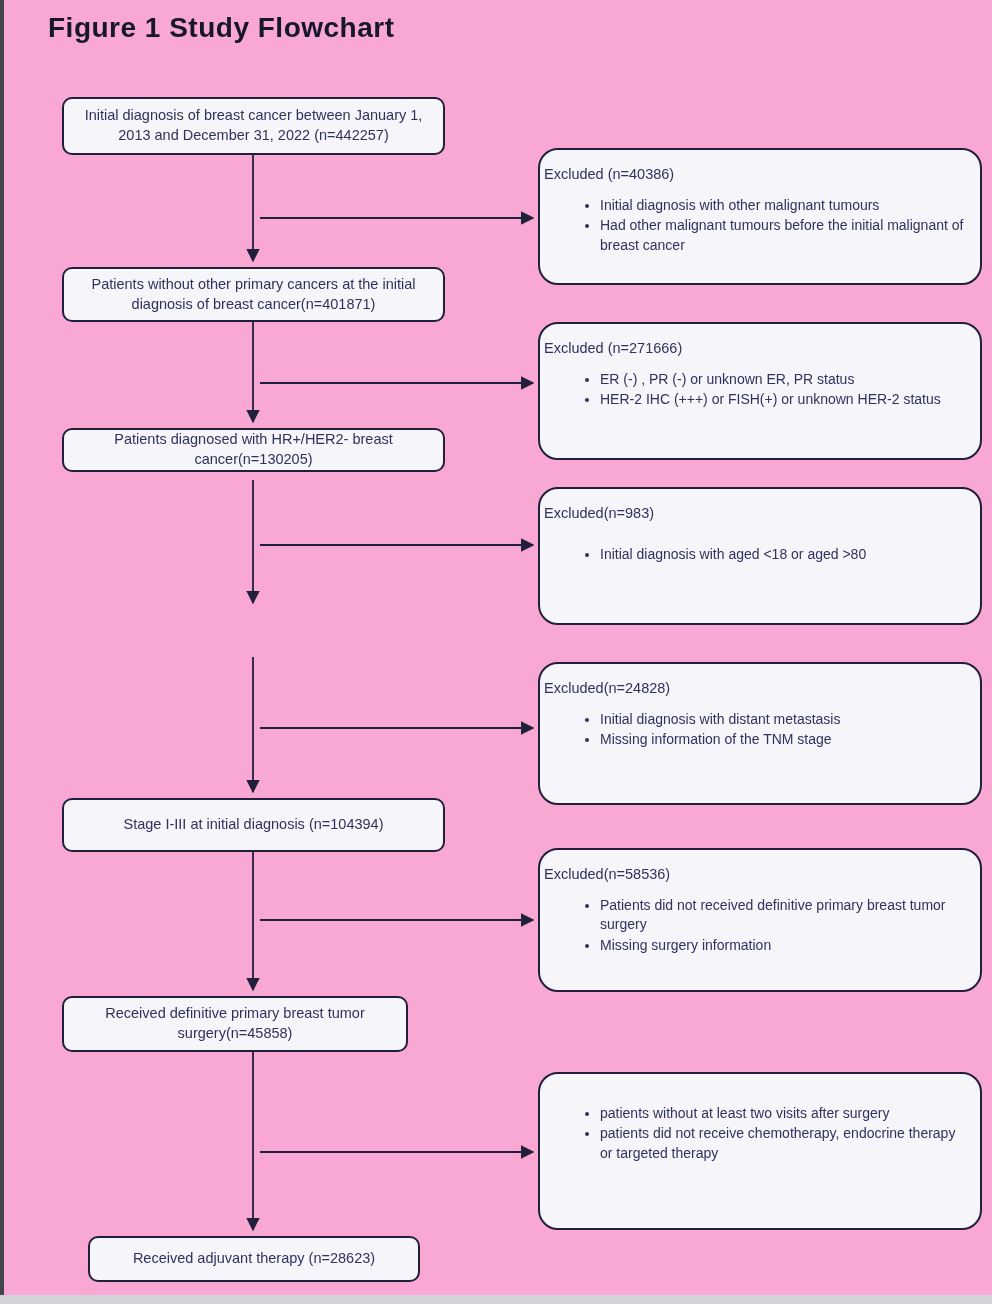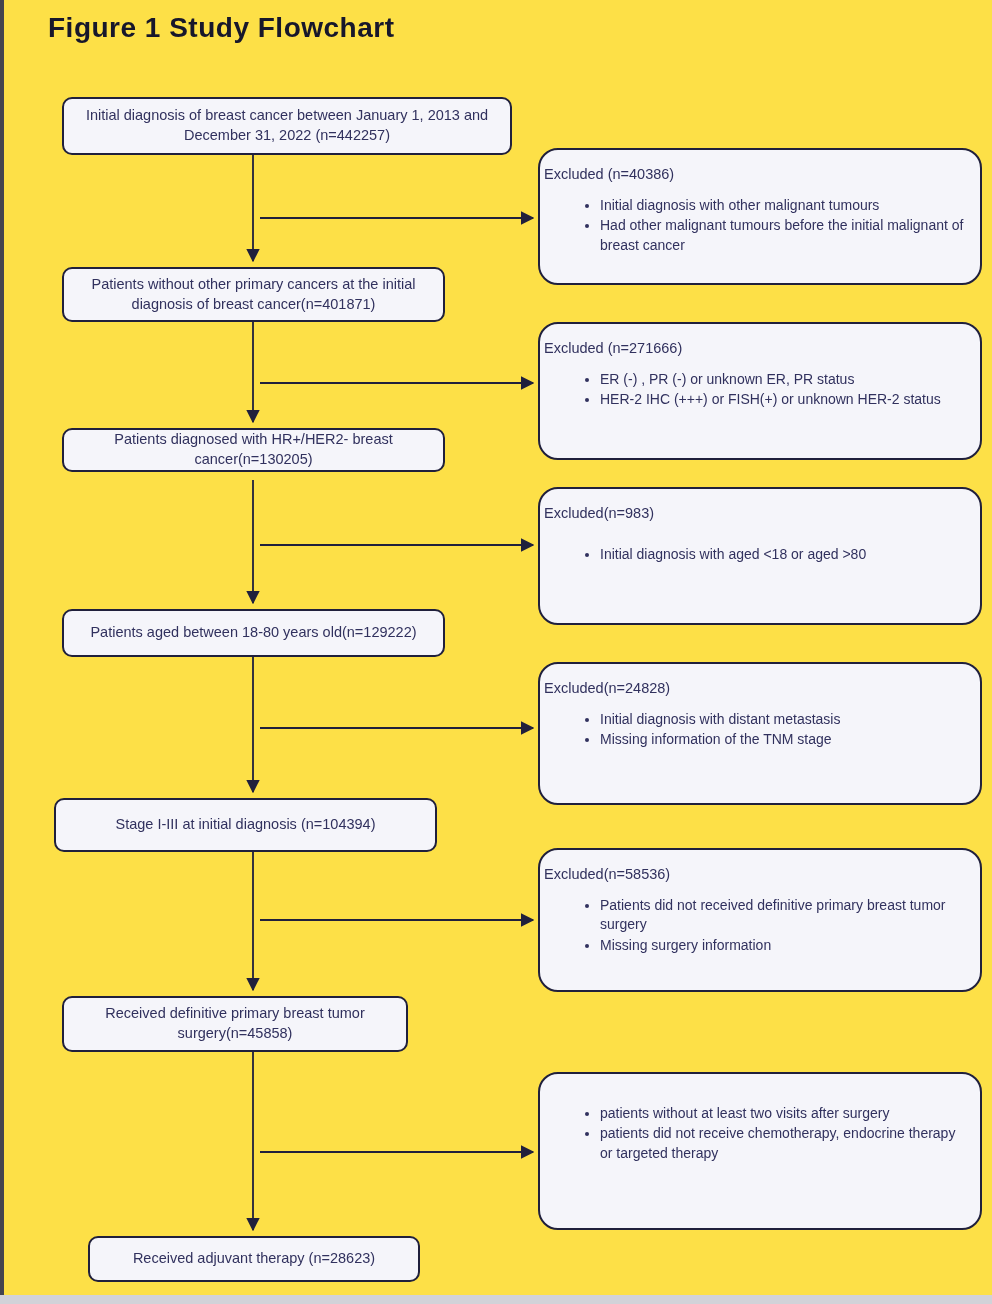--- a/index.html
+++ b/index.html
@@ -4,21 +4,21 @@
 <style>
   html, body {
     margin: 0;
     padding: 0;
     background: #e8e8ec;
   }
   #page {
     position: relative;
     width: 992px;
     height: 1304px;
-    background: #fde047;
+    background: #f9a8d4;
     overflow: hidden;
     font-family: "Liberation Sans", sans-serif;
     color: #32325c;
   }
   #left-edge {
     position: absolute;
     left: 0; top: 0;
     width: 4px; height: 1304px;
     background: #45454d;
   }
@@ -44,25 +44,25 @@
     background: #f5f5fa;
     display: flex;
     align-items: center;
     justify-content: center;
     text-align: center;
     padding: 4px 14px;
     font-size: 14.5px;
     line-height: 1.35;
     color: #31315e;
   }
-  .fb-1 { left: 62px; top: 97px;  width: 450px; height: 58px; }
+  .fb-1 { left: 62px; top: 97px;  width: 383px; height: 58px; }
   .fb-2 { left: 62px; top: 267px; width: 383px; height: 55px; }
   .fb-3 { left: 62px; top: 428px; width: 383px; height: 44px; }
   .fb-4 { left: 62px; top: 609px; width: 383px; height: 48px; }
-  .fb-5 { left: 54px; top: 798px; width: 383px; height: 54px; }
+  .fb-5 { left: 62px; top: 798px; width: 383px; height: 54px; }
   .fb-6 { left: 62px; top: 996px; width: 346px; height: 56px; }
   .fb-7 { left: 88px; top: 1236px; width: 332px; height: 46px; }
   .excl-box {
     position: absolute;
     box-sizing: border-box;
     border: 2px solid #20203c;
     border-radius: 20px;
     background: #f5f5fa;
     left: 538px;
     width: 444px;
@@ -131,23 +131,20 @@
 
   <div class="flow-box fb-1">
     <span>Initial diagnosis of breast cancer between January 1, 2013 and December 31, 2022  (n=442257)</span>
   </div>
   <div class="flow-box fb-2">
     <span>Patients without other primary cancers  at the initial diagnosis of breast cancer(n=401871)</span>
   </div>
   <div class="flow-box fb-3">
     <span>Patients diagnosed with HR+/HER2- breast cancer(n=130205)</span>
   </div>
-  <div class="flow-box fb-4">
-    <span>Patients aged between 18-80 years old(n=129222)</span>
-  </div>
   <div class="flow-box fb-5">
     <span>Stage I-III at initial diagnosis (n=104394)</span>
   </div>
   <div class="flow-box fb-6">
     <span>Received definitive primary breast tumor surgery(n=45858)</span>
   </div>
   <div class="flow-box fb-7">
     <span>Received adjuvant therapy  (n=28623)</span>
   </div>
 

